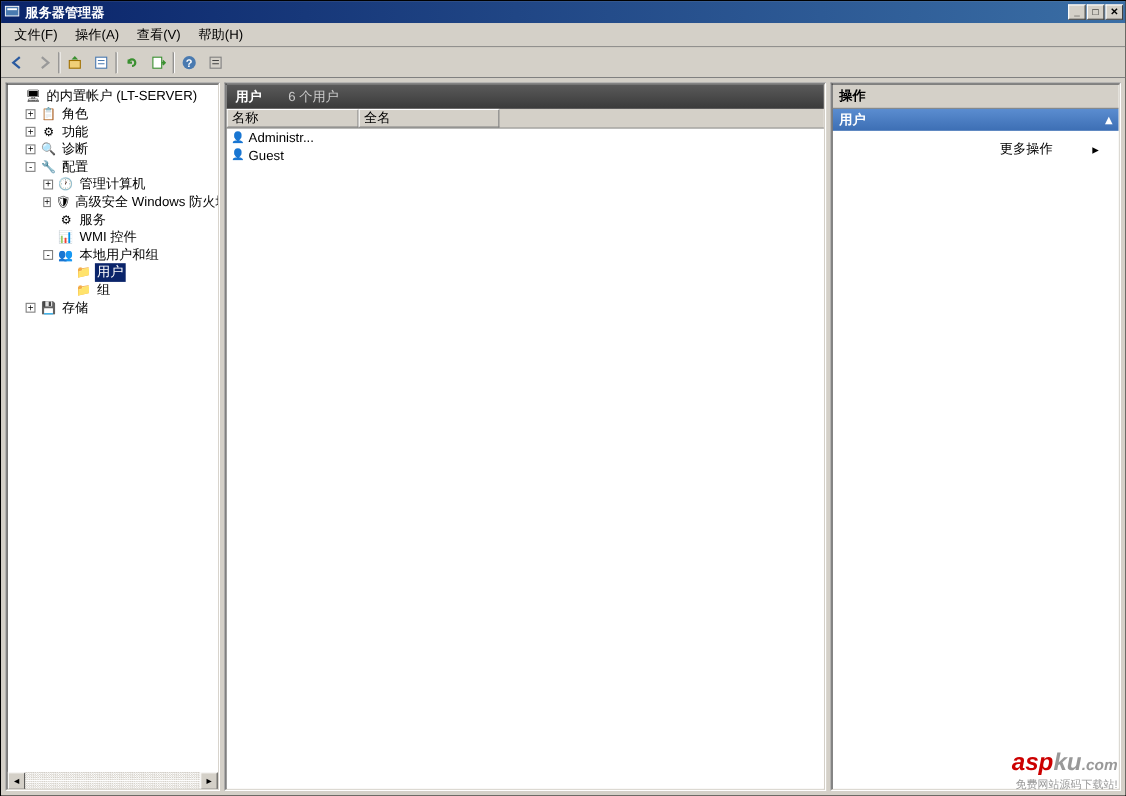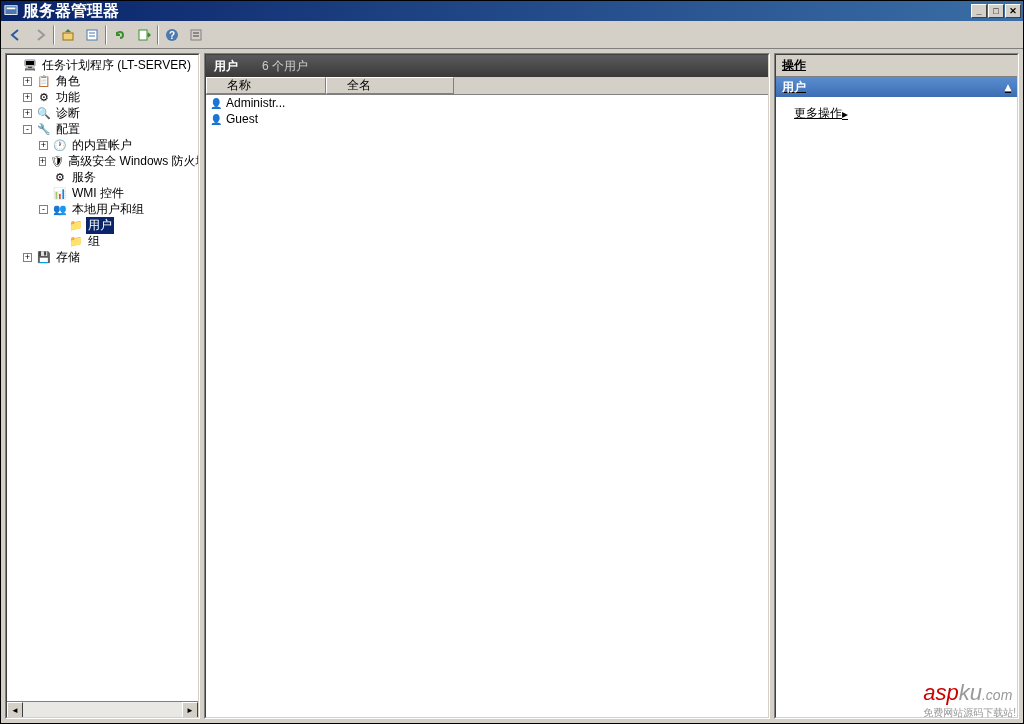--- a/index.html
+++ b/index.html
@@ -1,20 +1,20 @@
 <!DOCTYPE html>
 <html><head>
 <meta charset="utf-8">
 <style>
 * { box-sizing: border-box; margin: 0; padding: 0; }
 body { font-family: "SimSun", "宋体", sans-serif; font-size: 12px; background: #d4d0c8; width: 1024px; height: 724px; overflow: hidden; }
 .window { width: 1024px; height: 724px; border: 1px solid #000; display: flex; flex-direction: column; }
 .titlebar { height: 20px; background: linear-gradient(to right, #0a246a, #3a6ea5); color: #fff; display: flex; align-items: center; padding: 0 2px; }
 .titlebar-icon { width: 16px; height: 16px; margin-right: 4px; display: inline-flex; align-items: center; justify-content: center; }
-.title-text { font-weight: bold; flex: 1; font-size: 16px; }
+.title-text { font-weight: bold; flex: 1; font-size: 12px; }
 .win-btns { display: flex; gap: 1px; }
 .win-btn { width: 16px; height: 14px; background: #d4d0c8; border: 1px solid #fff; border-right-color: #404040; border-bottom-color: #404040; font-size: 9px; display: flex; align-items: center; justify-content: center; cursor: pointer; font-family: sans-serif; font-weight: bold; color: #000; }
 .menubar { height: 22px; background: #d4d0c8; display: flex; align-items: center; padding: 0 4px; border-bottom: 1px solid #808080; }
 .menu-item { padding: 2px 8px; cursor: pointer; }
 .toolbar { height: 28px; background: #d4d0c8; display: flex; align-items: center; padding: 2px 4px; border-bottom: 1px solid #808080; gap: 2px; }
 .tbtn { width: 22px; height: 22px; border: 1px solid transparent; display: flex; align-items: center; justify-content: center; cursor: pointer; }
 .tbtn.sep { width: 2px; border-left: 1px solid #808080; border-right: 1px solid #fff; height: 20px; cursor: default; }
 .content { flex: 1; display: flex; padding: 4px; gap: 4px; background: #d4d0c8; overflow: hidden; }
 .panel { border: 1px solid #808080; border-right-color: #fff; border-bottom-color: #fff; background: #fff; display: flex; flex-direction: column; }
 .panel-inner { border: 1px solid #404040; border-right-color: #d4d0c8; border-bottom-color: #d4d0c8; flex: 1; display: flex; flex-direction: column; overflow: hidden; }
@@ -26,32 +26,32 @@
 .tree-icon { width: 16px; height: 14px; margin-right: 2px; display: inline-flex; align-items: center; justify-content: center; font-size: 11px; }
 .tree-label { padding: 0 2px; }
 .tree-label.sel { background: #0a246a; color: #fff; }
 .hscroll { height: 16px; background: #d4d0c8; display: flex; border-top: 1px solid #808080; }
 .sbtn { width: 16px; height: 16px; background: #d4d0c8; border: 1px solid #fff; border-right-color: #404040; border-bottom-color: #404040; display: flex; align-items: center; justify-content: center; font-size: 8px; }
 .strack { flex: 1; background: repeating-conic-gradient(#d4d0c8 0% 25%, #fff 0% 50%) 50% / 2px 2px; }
 .main-panel { flex: 1; display: flex; flex-direction: column; }
 .main-header { height: 22px; background: linear-gradient(to bottom, #5a5a5a, #3a3a3a); color: #fff; display: flex; align-items: center; padding: 0 8px; font-weight: bold; }
 .main-header-sub { margin-left: 24px; font-weight: normal; color: #ccc; }
 .col-headers { height: 18px; background: #d4d0c8; display: flex; border-bottom: 1px solid #808080; }
-.col-h { border: 1px solid #fff; border-right-color: #808080; border-bottom-color: #808080; padding: 1px 20px; display: flex; align-items: center; }
+.col-h { border: 1px solid #fff; border-right-color: #808080; border-bottom-color: #808080; padding: 1px 4px; display: flex; align-items: center; }
 .list-body { flex: 1; background: #fff; overflow: auto; }
 .list-row { display: flex; height: 16px; align-items: center; cursor: pointer; }
 .cell { padding: 0 4px; overflow: hidden; white-space: nowrap; display: flex; align-items: center; }
 .user-icon { width: 14px; height: 14px; margin-right: 2px; display: inline-flex; align-items: center; justify-content: center; font-size: 10px; }
-.actions-panel { width: 245px; display: flex; flex-direction: column; text-decoration: underline; }
+.actions-panel { width: 264px; display: flex; flex-direction: column; }
 .actions-title { height: 22px; background: #d4d0c8; padding: 2px 6px; font-weight: bold; border-bottom: 1px solid #808080; display: flex; align-items: center; }
 .actions-sub { height: 20px; background: linear-gradient(to bottom, #5b8dd0, #3c6eb4); color: #fff; padding: 2px 6px; display: flex; align-items: center; justify-content: space-between; font-weight: bold; }
 .actions-body { flex: 1; background: #fff; padding: 4px 0; }
-.action-item { padding: 4px 18px; cursor: pointer; display: flex; align-items: center; justify-content: flex-start; }
+.action-item { padding: 4px 18px; cursor: pointer; display: flex; align-items: center; justify-content: flex-end; gap: 36px; }
 .watermark { position: absolute; bottom: 4px; right: 8px; font-family: Arial; pointer-events: none; }
-.watermark .big { font-size: 22px; font-weight: normal; font-style: italic; }
+.watermark .big { font-size: 22px; font-weight: bold; font-style: italic; }
 .watermark .big .r1 { color: #c00; }
 .watermark .big .r2 { color: #999; }
 .watermark .small { font-size: 10px; color: #999; text-align: right; }
 .ico-svg { width: 14px; height: 14px; }
 </style>
 </head>
 <body>
 
 <div class="window">
   <div class="titlebar">
@@ -62,20 +62,26 @@
         </svg>
     </span>
     <span class="title-text">服务器管理器</span>
     <div class="win-btns">
       <div class="win-btn">_</div>
       <div class="win-btn">□</div>
       <div class="win-btn">✕</div>
     </div>
   </div>
 
+  <div class="menubar">
+    <div class="menu-item">文件(F)</div>
+    <div class="menu-item">操作(A)</div>
+    <div class="menu-item">查看(V)</div>
+    <div class="menu-item">帮助(H)</div>
+  </div>
 
   <div class="toolbar">
     <div class="tbtn">
         <svg width="14" height="14" viewBox="0 0 14 14">
           <path d="M9 2 L3 7 L9 12" fill="none" stroke="#2a5aa0" stroke-width="2"></path>
         </svg>
       </div>
     <div class="tbtn">
         <svg width="14" height="14" viewBox="0 0 14 14">
           <path d="M5 2 L11 7 L5 12" fill="none" stroke="#999" stroke-width="2"></path>
@@ -125,21 +131,21 @@
   </div>
 
   <div class="content">
 
     <div class="panel tree-panel">
         <div class="panel-inner">
       <div class="tree">
         <div class="tree-row" style="padding-left:0">
               <span class="exp-none"></span>
               <span class="tree-icon">🖥</span>
-              <span class="tree-label">任务计划程序 (LT-SERVER)</span>
+              <span class="tree-label">的内置帐户 (LT-SERVER)</span>
             </div>
         <div class="tree-row" style="padding-left:14px">
               <span class="exp">+</span>
               <span class="tree-icon">📋</span>
               <span class="tree-label">角色</span>
             </div>
         <div class="tree-row" style="padding-left:14px">
               <span class="exp">+</span>
               <span class="tree-icon">⚙</span>
               <span class="tree-label">功能</span>
@@ -150,21 +156,21 @@
               <span class="tree-label">诊断</span>
             </div>
         <div class="tree-row" style="padding-left:14px">
               <span class="exp">-</span>
               <span class="tree-icon">🔧</span>
               <span class="tree-label">配置</span>
             </div>
         <div class="tree-row" style="padding-left:30px">
               <span class="exp">+</span>
               <span class="tree-icon">🕐</span>
-              <span class="tree-label">的内置帐户</span>
+              <span class="tree-label">管理计算机</span>
             </div>
         <div class="tree-row" style="padding-left:30px">
               <span class="exp">+</span>
               <span class="tree-icon">🛡</span>
               <span class="tree-label">高级安全 Windows 防火墙</span>
             </div>
         <div class="tree-row" style="padding-left:30px">
               <span class="exp-none"></span>
               <span class="tree-icon">⚙</span>
               <span class="tree-label">服务</span>

